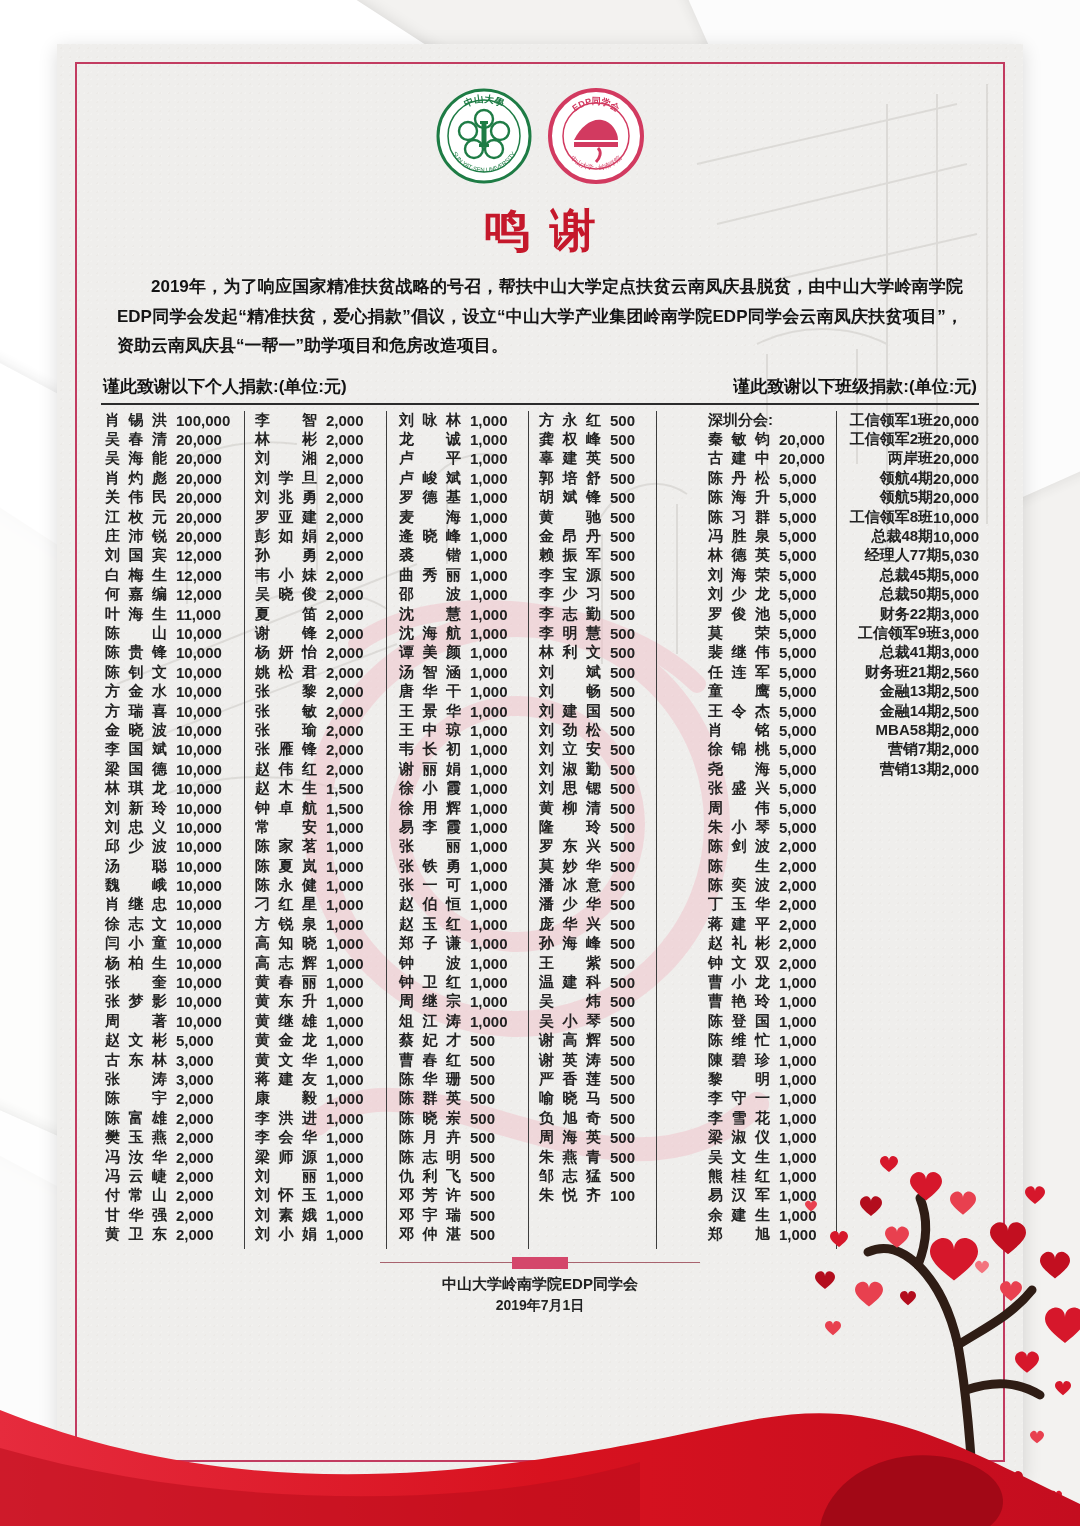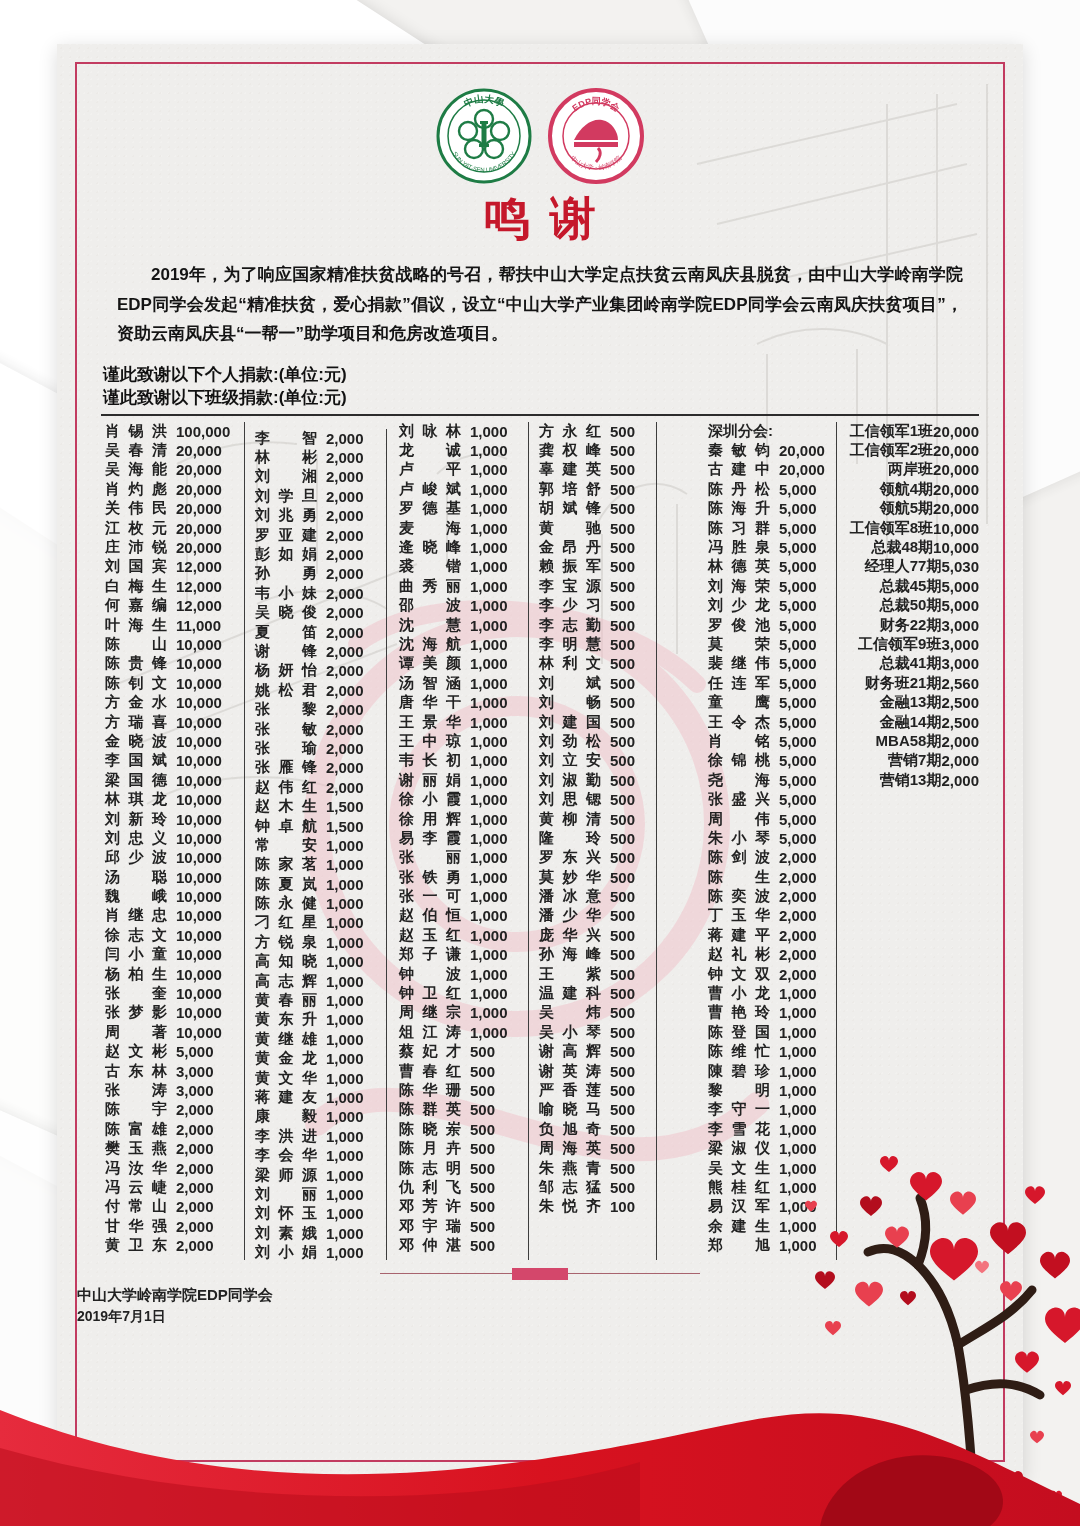--- a/index.html
+++ b/index.html
@@ -21,44 +21,44 @@
         box-shadow:0 4px 18px rgba(0,0,0,.14);}
   .card-inner{position:absolute;left:18px;top:18px;right:18px;bottom:18px;
         border:2px solid #c23b60;}
   .content{position:absolute;inset:0;padding:0;}
 
   
   .deco-svg{position:absolute;inset:0;width:100%;height:100%;pointer-events:none;}
 
   .logos{position:relative;display:flex;justify-content:center;gap:16px;margin-top:24px;height:98px;}
   .logo{width:96px;height:96px;}
-  .title{position:relative;text-align:center;margin-top:4px;font-size:46px;font-weight:bold;
+  .title{position:relative;text-align:center;margin-top:16px;font-size:46px;font-weight:bold;
          color:#c5182b;letter-spacing:.42em;text-indent:.42em;height:56px;line-height:56px;}
   .paras{position:relative;margin:8px 26px 0 26px;font-size:17px;font-weight:bold;color:#141414;
          line-height:29.5px;text-align:justify;}
   .paras p{margin:14px;text-indent:2em;}
   .headrow{position:relative;display:flex;justify-content:space-between;margin:10px 26px 0 26px;
-         font-size:17px;font-weight:bold;color:#111;flex-direction:column;}
+         font-size:17px;font-weight:bold;color:#111;}
   .rule{margin:5px 24px 0 24px;border:none;border-top:2px solid #2c2c2c;}
   .table{position:relative;display:flex;margin:6px 20px 0 28px;height:838px;font-size:15px;color:#222;font-weight:bold;}
   .col{box-sizing:border-box;border-right:1px solid #3d3d3d;padding-right:4px;}
   .col.c1{width:140px;}
-  .col.c2{width:142px;padding-left:10px;margin-top:7px;}
+  .col.c2{width:142px;padding-left:10px;}
   .col.c3{width:142px;padding-left:12px;}
   .col.c4{width:128px;padding-left:10px;}
   .col.c5{width:137px;padding-left:8px;margin-left:43px;}
   .col.c6{flex:1;border-right:none;padding-left:10px;padding-right:4px;}
   .row{display:flex;align-items:center;height:19.4px;white-space:nowrap;}
   .nm{flex:none;display:inline-block;width:62px;text-align:justify;text-align-last:justify;}
   .amt{margin-left:9px;}
   .row.hdr .nm{width:auto;text-align:left;text-align-last:auto;}
   .col.c6 .nm{width:auto;flex:1;text-align:right;text-align-last:auto;}
   .col.c6 .amt{margin-left:0;text-align:right;}
 
-  .tfoot{position:relative;margin-top:8px;text-align:left;color:#222;}
+  .tfoot{position:relative;margin-top:8px;text-align:center;color:#222;}
   .divider{position:relative;width:320px;height:12px;margin:0 auto;}
   .divider .line{position:absolute;left:0;right:0;top:5px;border-top:1px solid #a8636e;}
   .divider .rect{position:absolute;left:50%;top:0;width:56px;height:12px;margin-left:-28px;background:#d4476b;}
   .org{margin-top:6px;font-size:15px;font-weight:bold;}
   .date{margin-top:3px;font-size:14px;font-weight:bold;}
 
   .ribbon{position:absolute;left:0;top:1396px;width:1080px;height:130px;}
   .tree{position:absolute;left:790px;top:1140px;width:290px;height:386px;}
 </style>
 </head>

